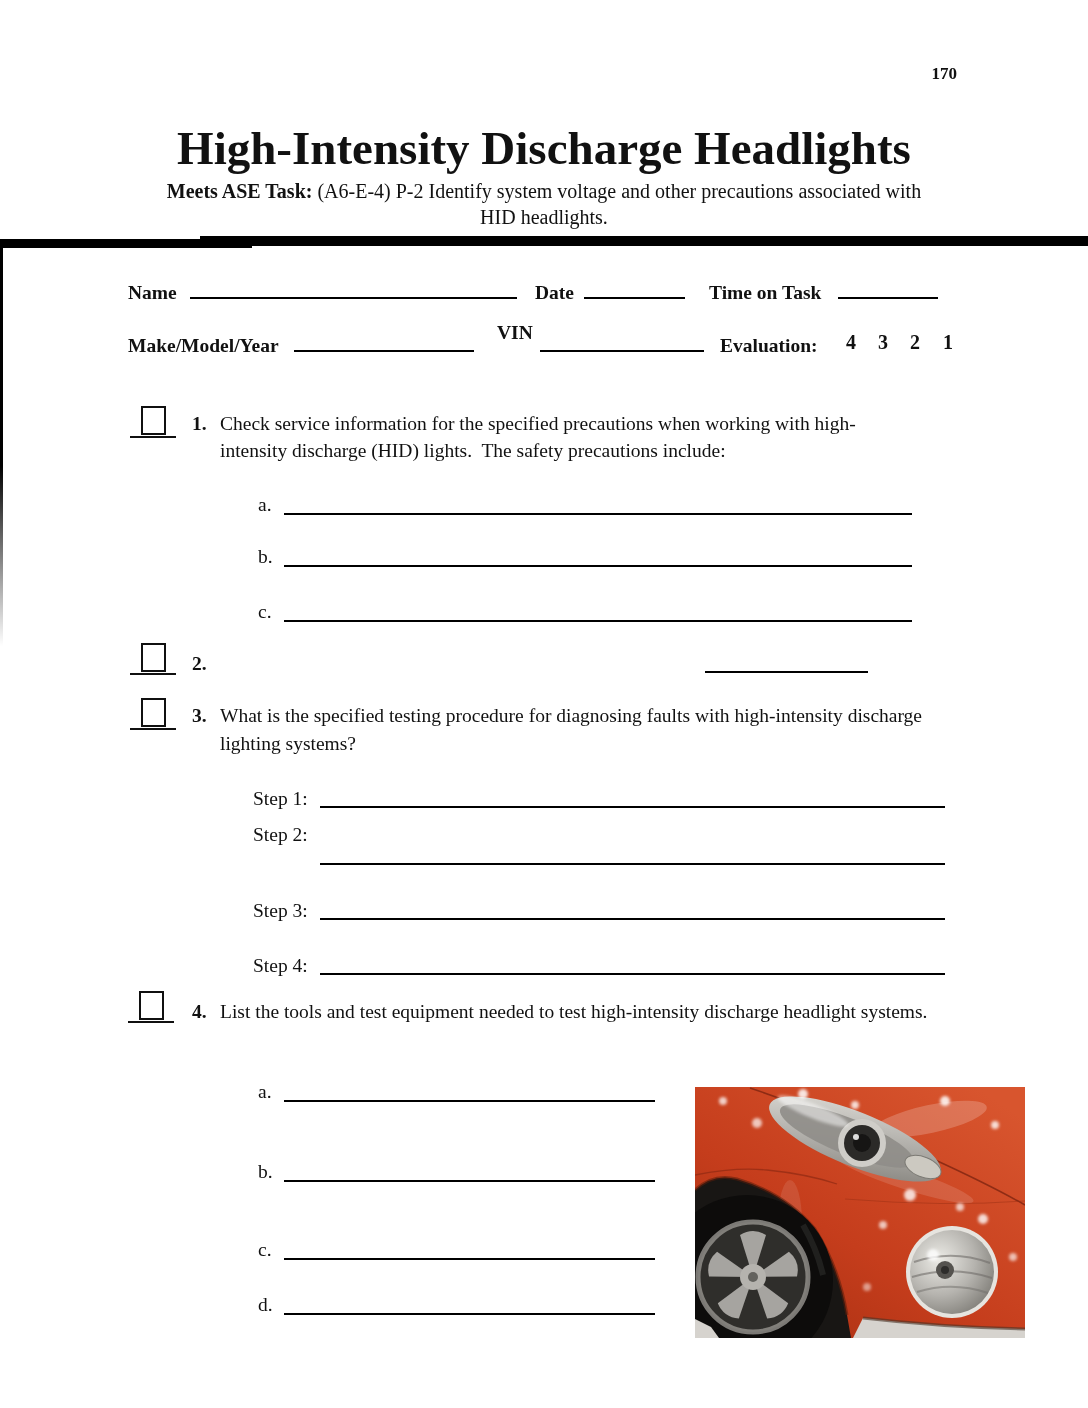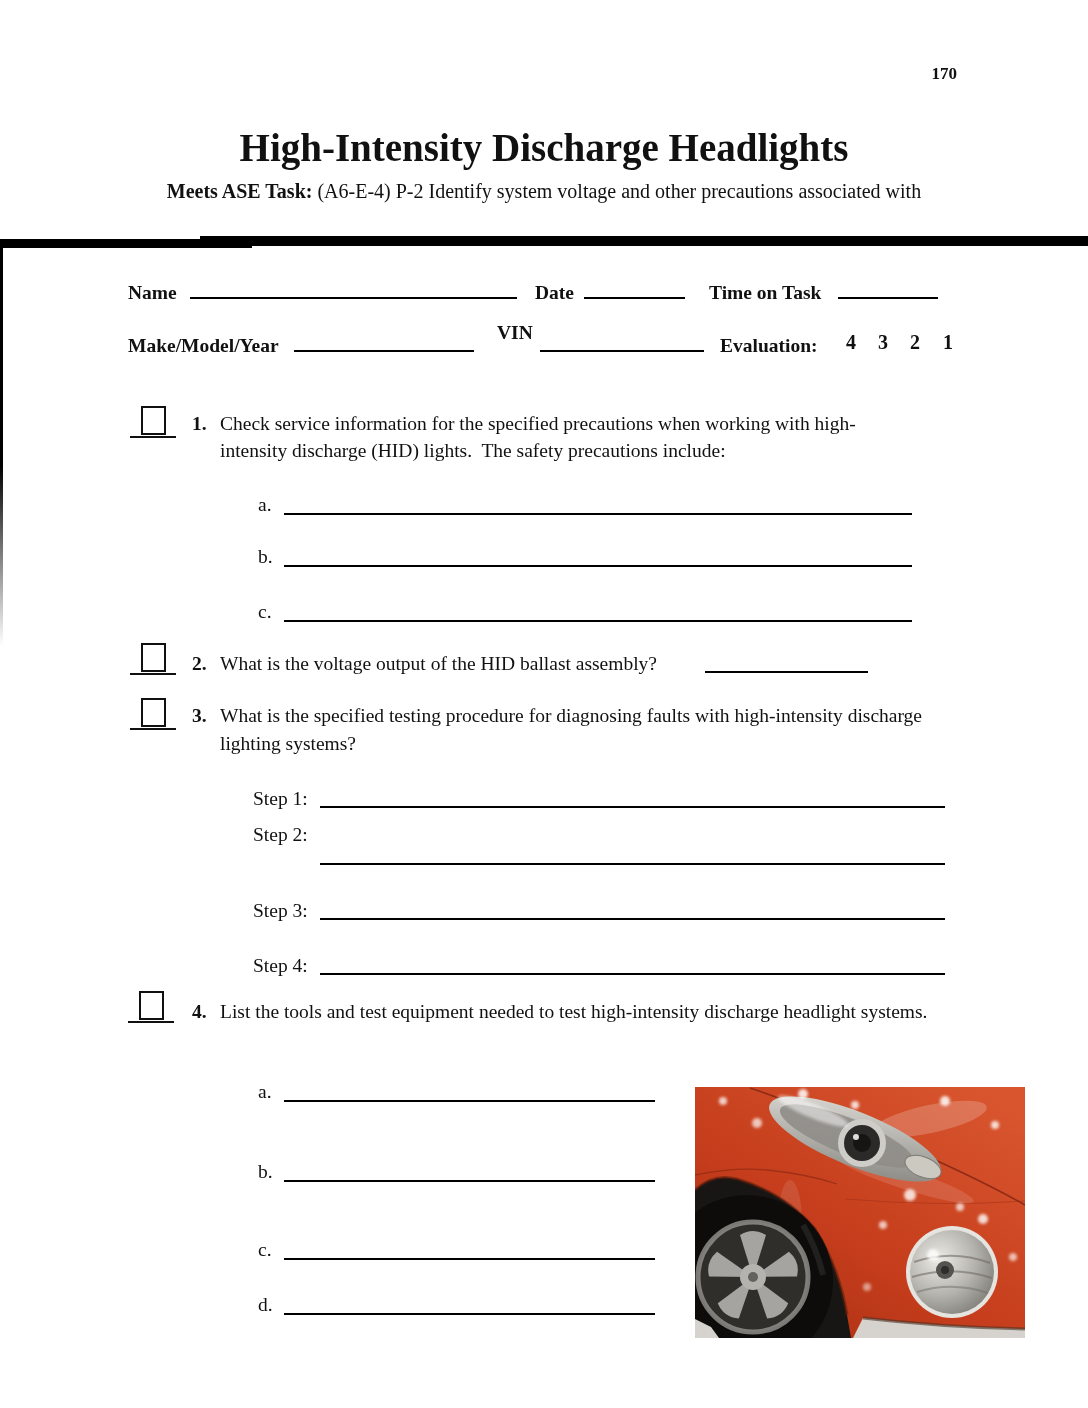--- a/index.html
+++ b/index.html
@@ -4,35 +4,36 @@
 <style>
   html,body{margin:0;padding:0;background:#e8e8e8;}
   #page{position:relative;width:1088px;height:1408px;background:#ffffff;margin:0 auto;
         font-family:"Liberation Serif","DejaVu Serif",serif;color:#111;overflow:hidden;}
   .abs{position:absolute;}
   .t{position:absolute;font-size:19.5px;line-height:27px;color:#111;white-space:pre-wrap;}
   .b{font-weight:bold;}
   .u{position:absolute;height:0;border-bottom:2px solid #000;}
   .cbx{position:absolute;width:25px;height:29px;border:2.5px solid #101010;background:#fff;box-sizing:border-box;}
   .cbx-u{position:absolute;width:46px;height:2px;background:#101010;}
-  .title{position:absolute;left:0;width:1088px;text-align:center;font-weight:bold;font-size:39px;line-height:40px;}
+  .title{position:absolute;left:0;width:1088px;text-align:center;font-weight:bold;font-size:47px;line-height:40px;}
   .subtitle{position:absolute;left:0;width:1088px;text-align:center;font-size:20px;line-height:26px;}
   .pagenum{position:absolute;font-weight:bold;font-size:17px;}
   .rule{position:absolute;background:#000;}
   .evalnum{position:absolute;font-weight:bold;font-size:20px;}
 </style>
 </head>
 <body>
 
 <div id="page">
 
   <div class="pagenum" style="left:867px;top:64px;width:90px;text-align:right;">170</div>
 
   <div class="title" style="top:128px;">High-Intensity Discharge Headlights</div>
   <div class="subtitle" style="top:178px;"><span class="b">Meets ASE Task:</span><span>  (A6-E-4) P-2  Identify system voltage and other precautions associated with</span></div>
+  <div class="subtitle" style="top:204px;">HID headlights.</div>
 
   <div class="rule" style="left:0;top:239px;width:252px;height:9px;"></div>
   <div class="rule" style="left:200px;top:236px;width:888px;height:10px;"></div>
   <div class="abs" style="left:0;top:246px;width:3px;height:400px;background:linear-gradient(#000 55%,rgba(0,0,0,0));"></div>
 
   <div class="t b" style="left:128px;top:279px;">Name</div>
   <div class="u" style="left:190px;top:297px;width:327px;"></div>
   <div class="t b" style="left:535px;top:279px;">Date</div>
   <div class="u" style="left:584px;top:297px;width:101px;"></div>
   <div class="t b" style="left:709px;top:279px;">Time on Task</div>
@@ -56,21 +57,20 @@
   <div class="t" style="left:258px;top:491px;">a.</div>
   <div class="u" style="left:284px;top:513px;width:628px;"></div>
   <div class="t" style="left:258px;top:543px;">b.</div>
   <div class="u" style="left:284px;top:565px;width:628px;"></div>
   <div class="t" style="left:258px;top:598px;">c.</div>
   <div class="u" style="left:284px;top:620px;width:628px;"></div>
 
   <div class="cbx" style="left:141px;top:643px;"></div>
   <div class="cbx-u" style="left:130px;top:673px;"></div>
   <div class="t b" style="left:192px;top:650px;">2.</div>
-  <div class="t" style="left:220px;top:650px;width:760px;">What is the voltage output of the HID ballast assembly? </div>
   <div class="u" style="left:705px;top:671px;width:163px;"></div>
 
   <div class="cbx" style="left:141px;top:698px;"></div>
   <div class="cbx-u" style="left:130px;top:728px;"></div>
   <div class="t b" style="left:192px;top:702px;">3.</div>
   <div class="t" style="left:220px;top:702px;width:745px;line-height:28px;">What is the specified testing procedure for diagnosing faults with high-intensity discharge lighting systems?</div>
 
   <div class="t" style="left:253px;top:785px;">Step 1:</div>
   <div class="u" style="left:320px;top:806px;width:625px;"></div>
   <div class="t" style="left:253px;top:821px;">Step 2:</div>

